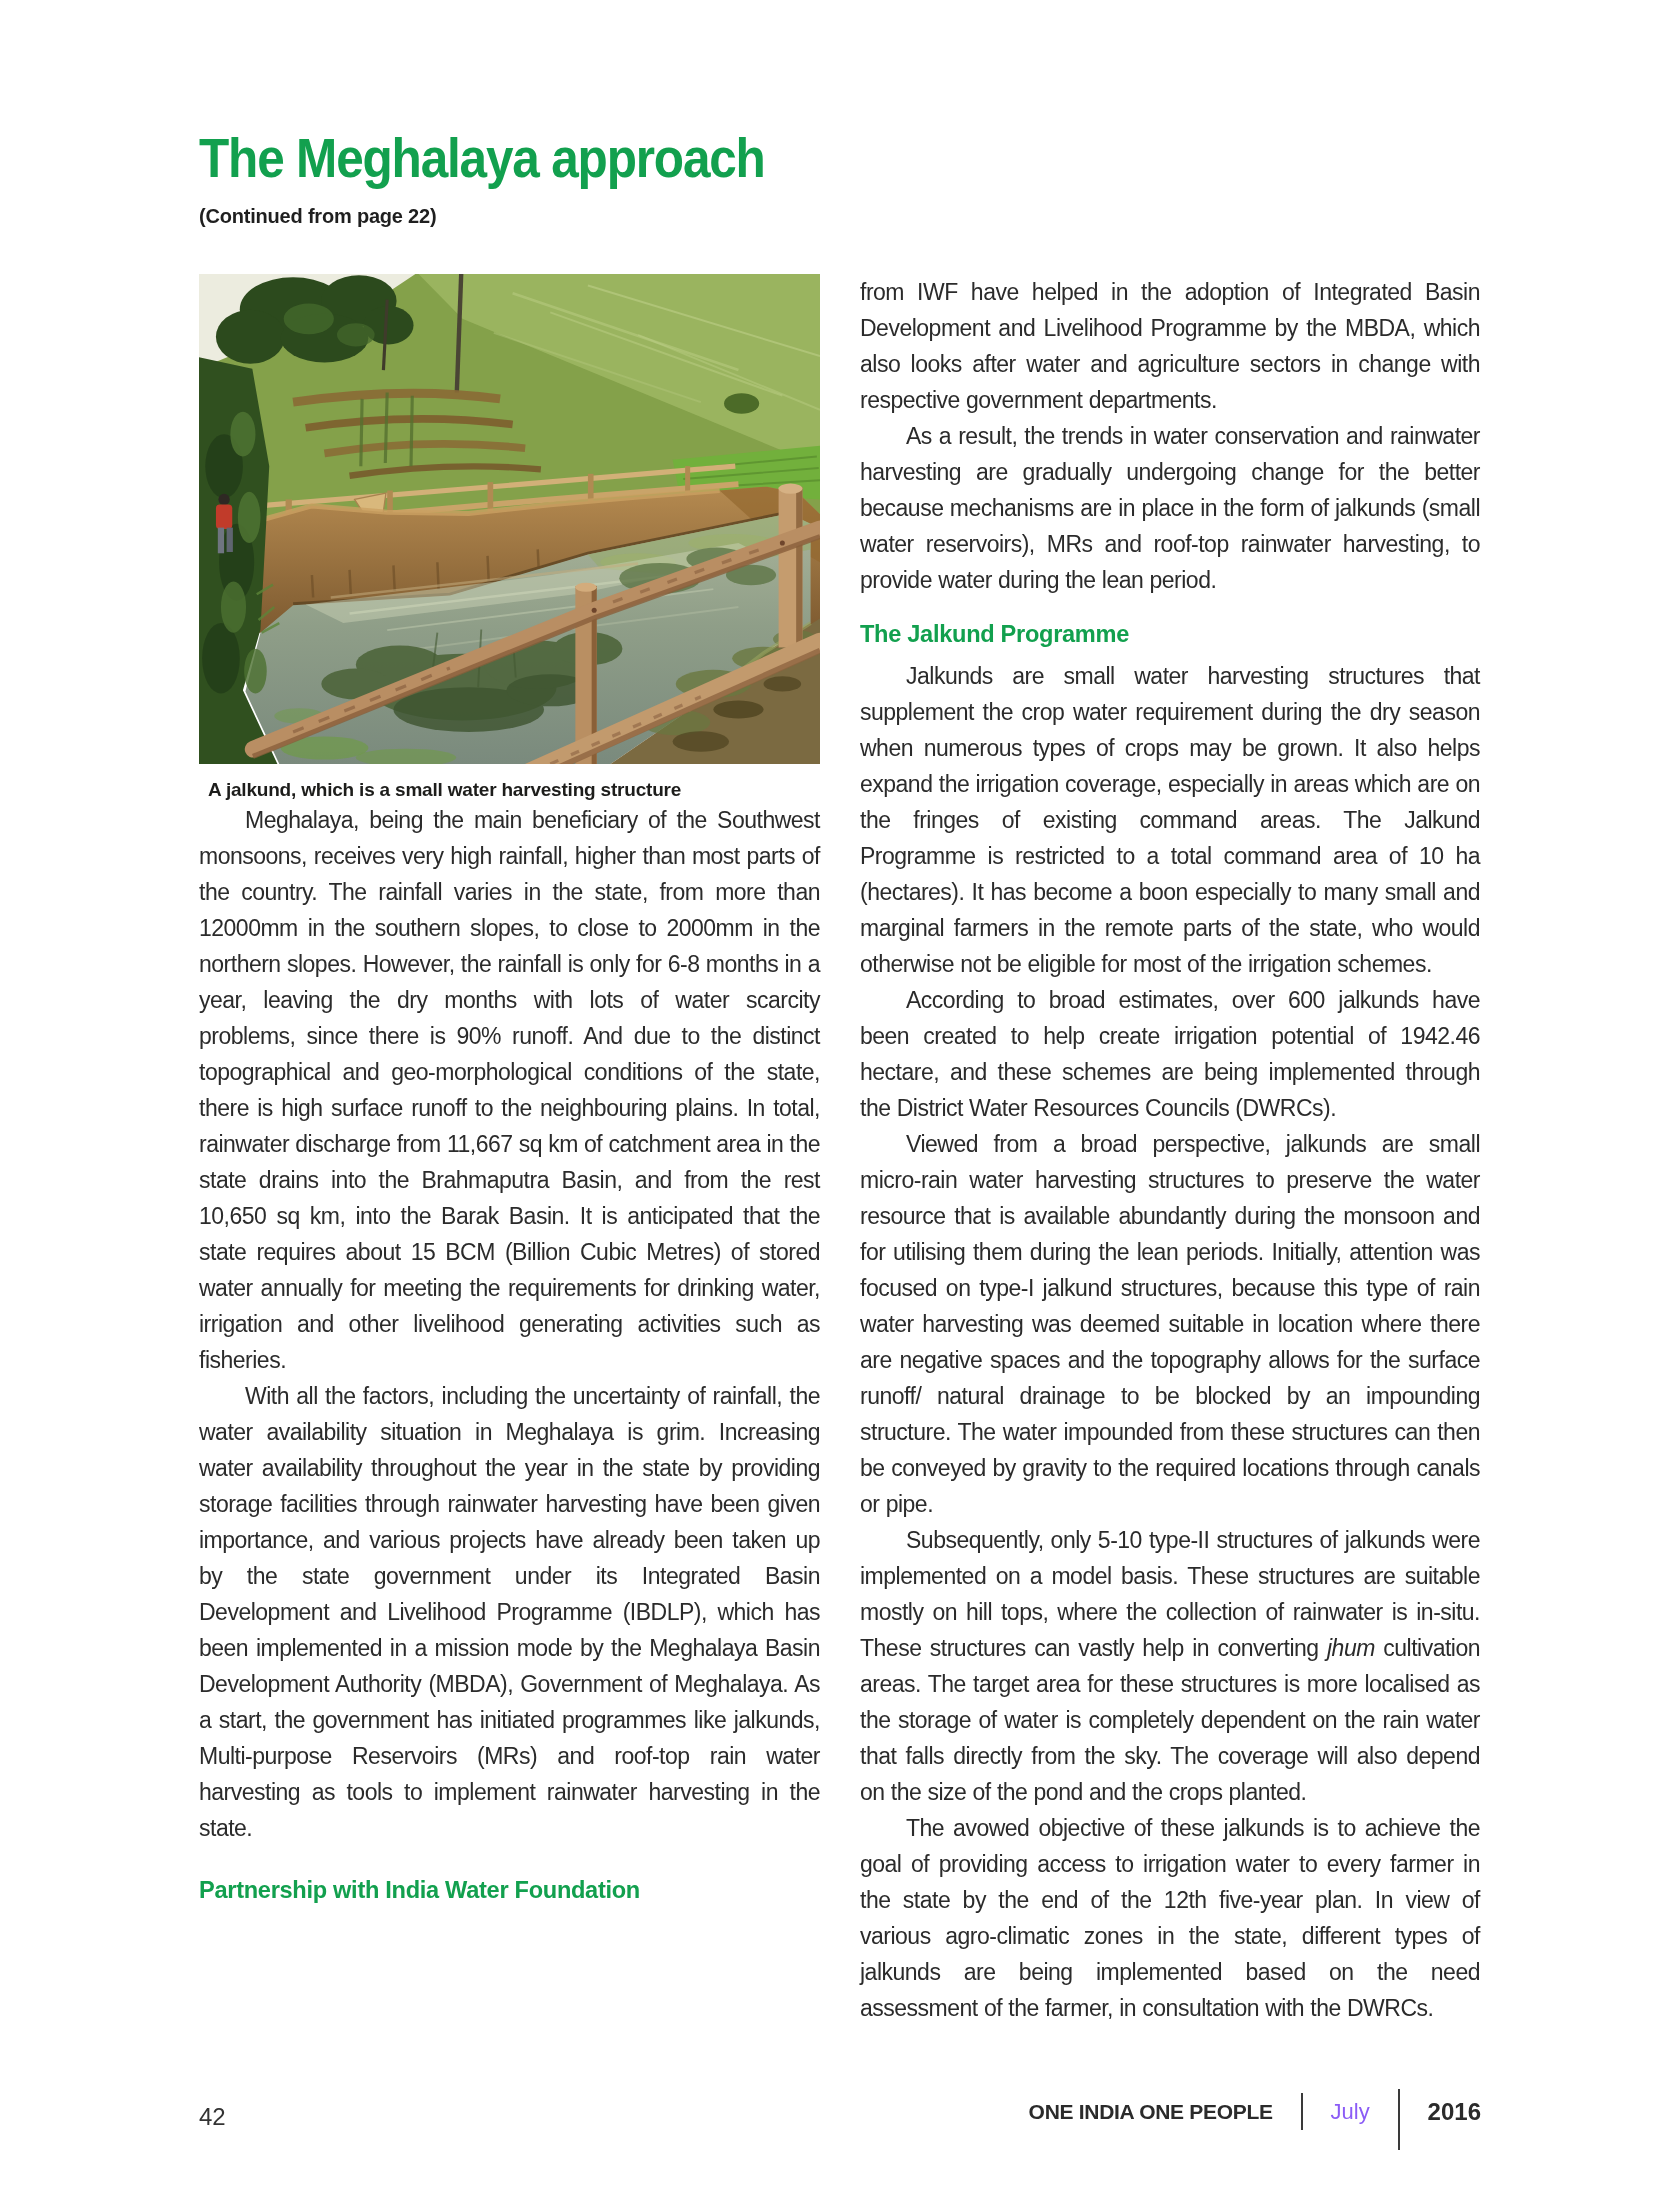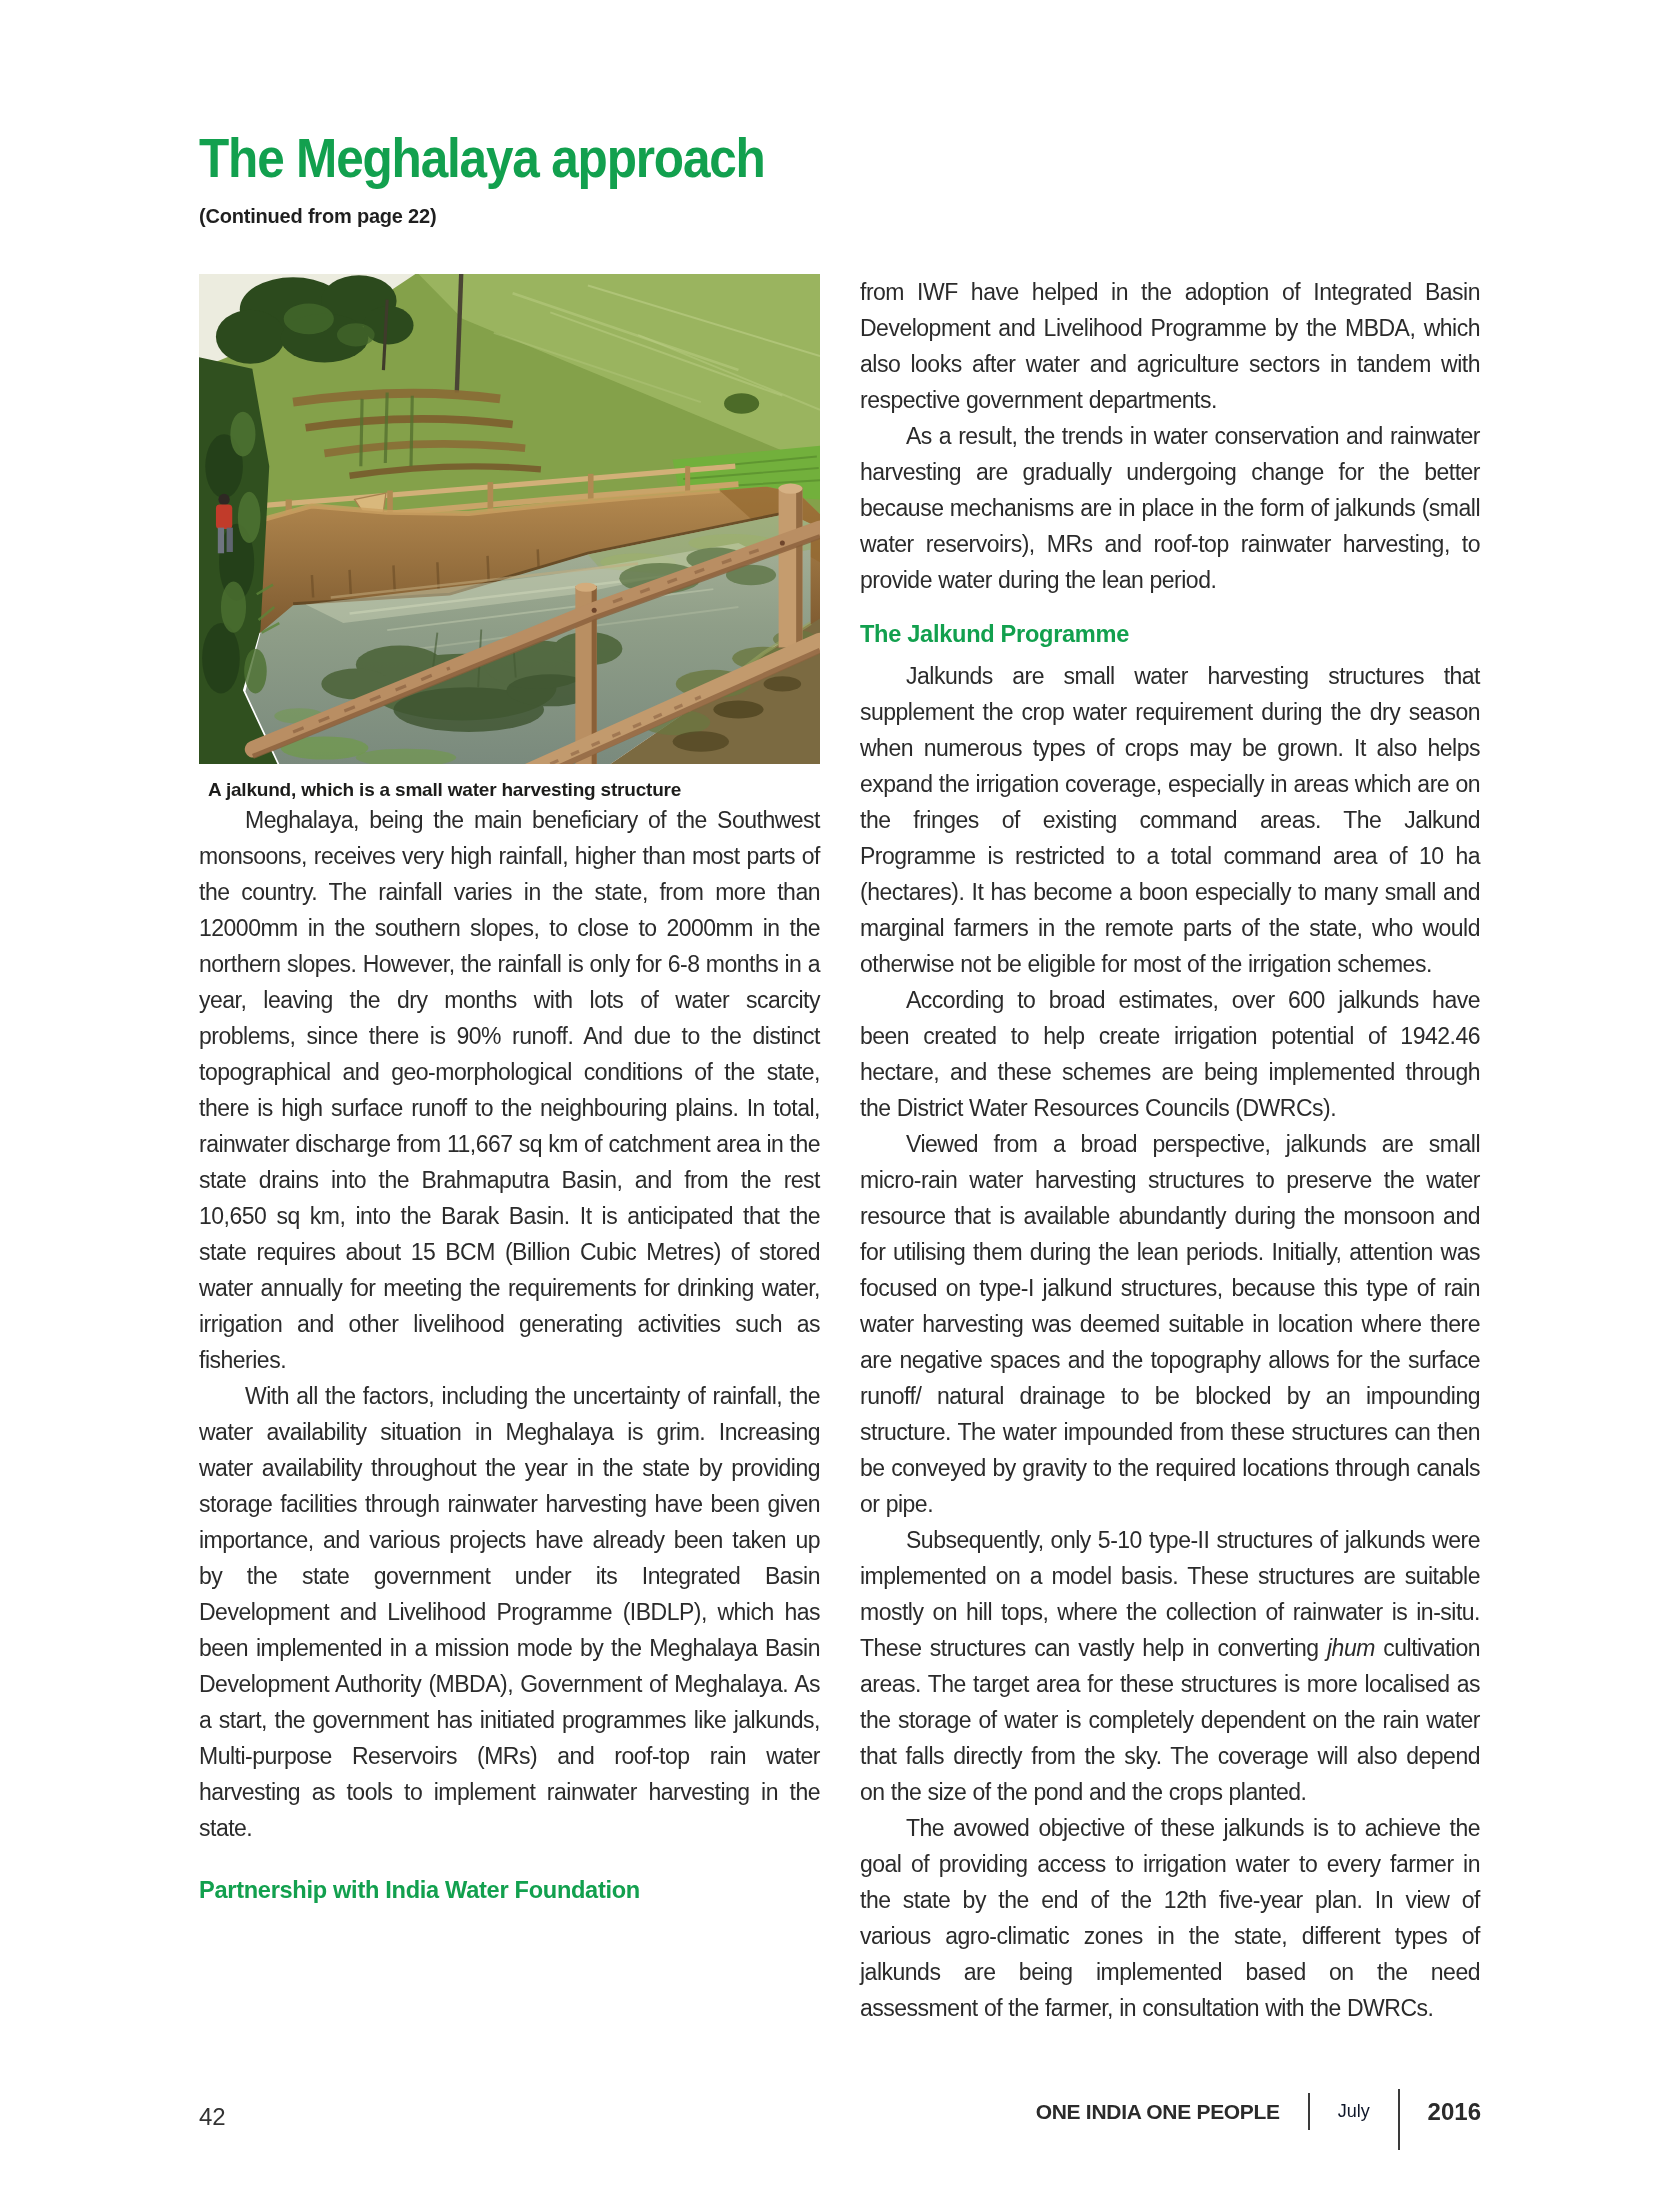--- a/index.html
+++ b/index.html
@@ -49,21 +49,21 @@
   }
   .body-para.indent{text-indent:46px;}
   .italic{font-style:italic;}
   .page-footer{
     position:absolute;left:199px;top:2057px;width:1282px;
     display:flex;justify-content:space-between;align-items:center;
   }
   .page-number{font-size:24px;color:#333;line-height:1;padding-top:10.2px;}
   .footer-right{display:flex;align-items:center;gap:28px;}
   .magazine-name{font-size:21px;font-weight:bold;letter-spacing:-0.3px;white-space:nowrap;}
-  .footer-month{font-size:18px;color:#0f172a;}
+  .footer-month{font-size:22px;color:#8b5cf6;}
   .footer-year{font-size:24px;font-weight:bold;}
   .vrule{width:1.9px;height:37px;background:#3a3a3a;}
   .vrule.tall{height:61px;position:relative;top:7.6px;}
   
   .ph-sky{fill:var(--ph-sky,#ececdf);}
   .ph-hillbase{fill:var(--ph-grass,#84a14a);}
   .ph-foliage{fill:var(--ph-foliage,#2c4a1d);}
 </style>
 </head>
 <body>
@@ -242,21 +242,21 @@
       <figcaption class="photo-caption">A jalkund, which is a small water harvesting structure</figcaption>
 
       <div id="left-col-body">
           <p class="body-para indent"><span>Meghalaya, being the main beneficiary of the Southwest monsoons, receives very high rainfall, higher than most parts of the country. The rainfall varies in the state, from more than 12000mm in the southern slopes, to close to 2000mm in the northern slopes. However, the rainfall is only for 6-8 months in a year, leaving the dry months with lots of water scarcity problems, since there is 90% runoff. And due to the distinct topographical and geo-morphological conditions of the state, there is high surface runoff to the neighbouring plains. In total, rainwater discharge from 11,667 sq km of catchment area in the state drains into the Brahmaputra Basin, and from the rest 10,650 sq km, into the Barak Basin. It is anticipated that the state requires about 15 BCM (Billion Cubic Metres) of stored water annually for meeting the requirements for drinking water, irrigation and other livelihood generating activities such as fisheries.</span></p>
           <p class="body-para indent"><span>With all the factors, including the uncertainty of rainfall, the water availability situation in Meghalaya is grim. Increasing water availability throughout the year in the state by providing storage facilities through rainwater harvesting have been given importance, and various projects have already been taken up by the state government under its Integrated Basin Development and Livelihood Programme (IBDLP), which has been implemented in a mission mode by the Meghalaya Basin Development Authority (MBDA), Government of Meghalaya. As a start, the government has initiated programmes like jalkunds, Multi-purpose Reservoirs (MRs) and roof-top rain water harvesting as tools to implement rainwater harvesting in the state.</span></p>
           <div class="col-heading">Partnership with India Water Foundation</div>
         </div>
     </div>
 
     <div class="col-right" id="right-col-body">
-        <p class="body-para"><span>from IWF have helped in the adoption of Integrated Basin Development and Livelihood Programme by the MBDA, which also looks after water and agriculture sectors in tandem with respective government departments.</span></p>
+        <p class="body-para"><span>from IWF have helped in the adoption of Integrated Basin Development and Livelihood Programme by the MBDA, which also looks after water and agriculture sectors in change with respective government departments.</span></p>
         <p class="body-para indent"><span>As a result, the trends in water conservation and rainwater harvesting are gradually undergoing change for the better because mechanisms are in place in the form of jalkunds (small water reservoirs), MRs and roof-top rainwater harvesting, to provide water during the lean period.</span></p>
         <div class="col-heading">The Jalkund Programme</div>
         <p class="body-para indent"><span>Jalkunds are small water harvesting structures that supplement the crop water requirement during the dry season when numerous types of crops may be grown. It also helps expand the irrigation coverage, especially in areas which are on the fringes of existing command areas. The Jalkund Programme is restricted to a total command area of 10 ha (hectares). It has become a boon especially to many small and marginal farmers in the remote parts of the state, who would otherwise not be eligible for most of the irrigation schemes.</span></p>
         <p class="body-para indent"><span>According to broad estimates, over 600 jalkunds have been created to help create irrigation potential of 1942.46 hectare, and these schemes are being implemented through the District Water Resources Councils (DWRCs).</span></p>
         <p class="body-para indent"><span>Viewed from a broad perspective, jalkunds are small micro-rain water harvesting structures to preserve the water resource that is available abundantly during the monsoon and for utilising them during the lean periods. Initially, attention was focused on type-I jalkund structures, because this type of rain water harvesting was deemed suitable in location where there are negative spaces and the topography allows for the surface runoff/ natural drainage to be blocked by an impounding structure. The water impounded from these structures can then be conveyed by gravity to the required locations through canals or pipe.</span></p>
         <p class="body-para indent"><span>Subsequently, only 5-10 type-II structures of jalkunds were implemented on a model basis. These structures are suitable mostly on hill tops, where the collection of rainwater is in-situ. These structures can vastly help in converting </span><span class="italic">jhum</span><span> cultivation areas. The target area for these structures is more localised as the storage of water is completely dependent on the rain water that falls directly from the sky. The coverage will also depend on the size of the pond and the crops planted.</span></p>
         <p class="body-para indent"><span>The avowed objective of these jalkunds is to achieve the goal of providing access to irrigation water to every farmer in the state by the end of the 12th five-year plan. In view of various agro-climatic zones in the state, different types of jalkunds are being implemented based on the need assessment of the farmer, in consultation with the DWRCs.</span></p>
       </div>
   </div>
 

